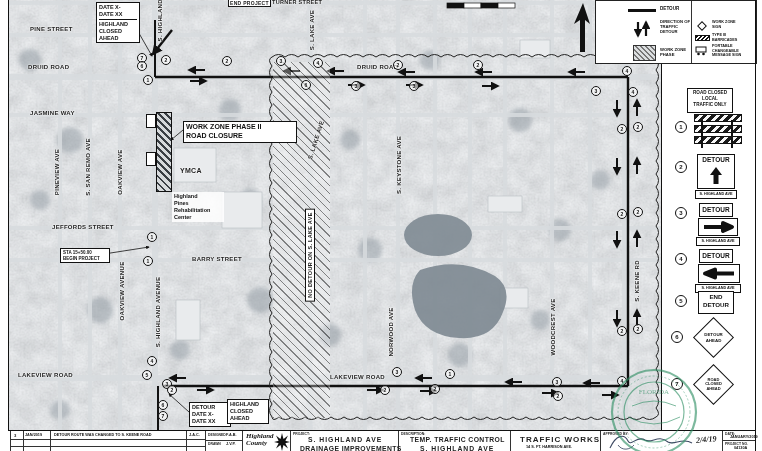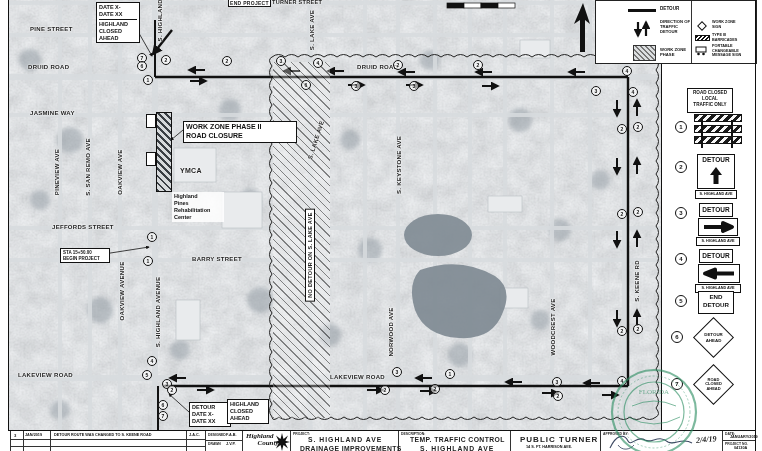--- a/index.html
+++ b/index.html
@@ -443,21 +443,21 @@
     <div class="tb-sm" style="left:181px;top:2px;font-size:3.8px;">J.A.C.</div>
 
     <div class="tb-tiny" style="left:200px;top:2px;">DESIGNED</div>
     <div class="tb-sm" style="left:218px;top:2px;font-size:3.8px;">F.A.B.</div>
     <div class="abs" style="left:197px;top:9px;width:37px;height:1px;background:#333;"></div>
     <div class="tb-tiny" style="left:200px;top:11px;">DRAWN</div>
     <div class="tb-sm" style="left:218px;top:11px;font-size:3.8px;">J.V.P.</div>
 
     <div class="abs" style="left:238px;top:2px;width:44px;height:18px;">
       <div style="font:700 italic 7px/7px 'Liberation Serif',serif;">Highland</div>
-      <div style="font:700 italic 7px/7px 'Liberation Serif',serif;text-align:center;">County</div>
+      <div style="font:700 italic 7px/7px 'Liberation Serif',serif;">County</div>
       <svg class="abs" style="left:28px;top:0;" width="16" height="18" viewBox="0 0 16 18">
         <g fill="#111">
             <circle cx="8" cy="9" r="3.4"></circle>
         <path d="M8,0 L9.4,6 L6.6,6 Z"></path>
             <path d="M8,18 L9.4,12 L6.6,12 Z"></path>
         <path d="M0,9 L6,7.6 L6,10.4 Z"></path>
             <path d="M16,9 L10,7.6 L10,10.4 Z"></path>
         <path d="M2,2.5 L7,6.5 L5,8.5 Z"></path>
             <path d="M14,15.5 L9,11.5 L11,9.5 Z"></path>
         <path d="M14,2.5 L9,6.5 L11,8.5 Z"></path>
@@ -467,21 +467,21 @@
     </div>
 
     <div class="tb-tiny" style="left:285px;top:1px;">PROJECT:</div>
     <div class="tb-md" style="left:300px;top:5px;letter-spacing:1px;">S. HIGHLAND AVE</div>
     <div class="tb-md" style="left:292px;top:14px;letter-spacing:.4px;">DRAINAGE IMPROVEMENTS</div>
 
     <div class="tb-tiny" style="left:393px;top:1px;">DESCRIPTION:</div>
     <div class="tb-md" style="left:402px;top:5px;letter-spacing:.4px;">TEMP. TRAFFIC CONTROL</div>
     <div class="tb-md" style="left:412px;top:14px;letter-spacing:1px;">S. HIGHLAND AVE</div>
 
-    <div class="tb-md" style="left:512px;top:4px;font-size:8px;letter-spacing:1px;">PUBLIC TURNER</div>
+    <div class="tb-md" style="left:512px;top:4px;font-size:8px;letter-spacing:1px;">TRAFFIC WORKS</div>
     <div class="tb-sm" style="left:518px;top:14px;font-size:3.8px;">14 S. FT. HARRISON AVE.</div>
 
     <div class="tb-tiny" style="left:595px;top:1px;">APPROVED BY:</div>
     <svg class="abs" style="left:596px;top:0;" width="118" height="21" viewBox="0 0 118 21">
       <path d="M6,17 C12,4 20,2 24,10 C27,16 33,4 41,9 C48,13 54,3 64,11 C70,15 78,6 88,12" fill="none" stroke="#1c2a48" stroke-width="1.1" opacity=".85"></path>
       <path d="M14,14 C18,20 26,19 30,14" fill="none" stroke="#1c2a48" stroke-width=".9" opacity=".8"></path>
     </svg>
     <div class="tb-md" style="left:92px;top:4px;font:italic 700 8px 'Liberation Serif',serif;transform:rotate(-5deg);left:688px;">2/4/19</div>
 
     <div class="tb-tiny" style="left:717px;top:1px;">DATE:</div>

